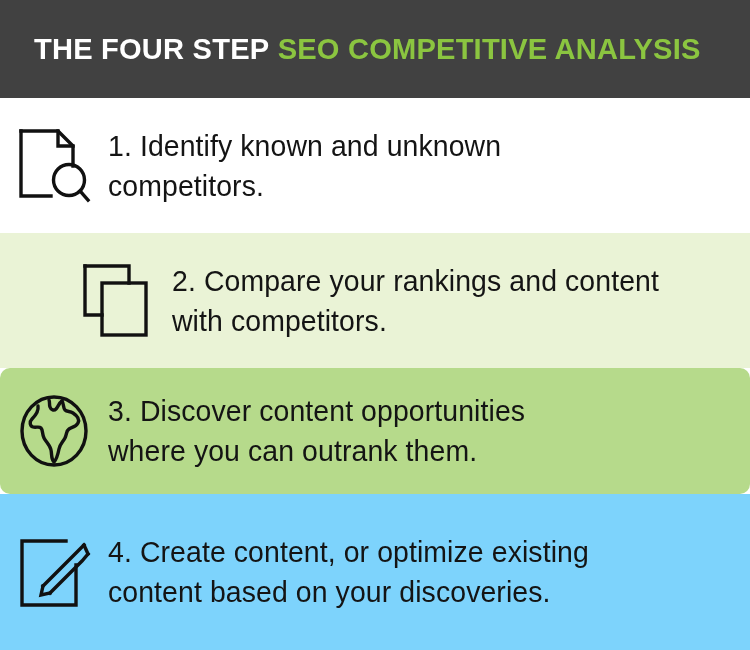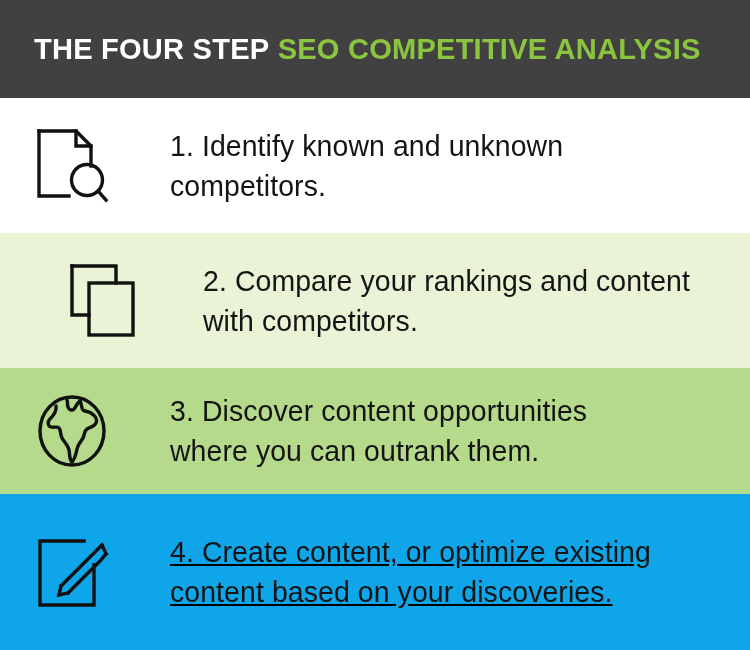--- a/index.html
+++ b/index.html
@@ -43,29 +43,28 @@
     transform-origin: left center;
   }
   .title-white { color: #ffffff; }
   .title-green { color: #8bc540; }
 
   
   .step {
     display: flex;
     align-items: center;
     box-sizing: border-box;
-    padding-left: 30px;
+    padding-left: 12px;
     padding-right: 18px;
     flex: none;
-    gap: 44px;
   }
   .step-1 { height: 135px; background: #ffffff; }
   .step-2 { height: 135px; background: #eaf3d6; justify-content: center; }
-  .step-3 { height: 126px; background: #b6da8b; }
-  .step-4 { height: 156px; background: #0ea5e9; text-decoration: underline; }
+  .step-3 { height: 126px; background: #b6da8b; border-radius: 10px; }
+  .step-4 { height: 156px; background: #7dd3fc; }
 
   .step-icon {
     width: 96px;
     flex: none;
     display: flex;
     align-items: center;
     justify-content: flex-start;
     padding-left: 6px;
     box-sizing: border-box;
   }

